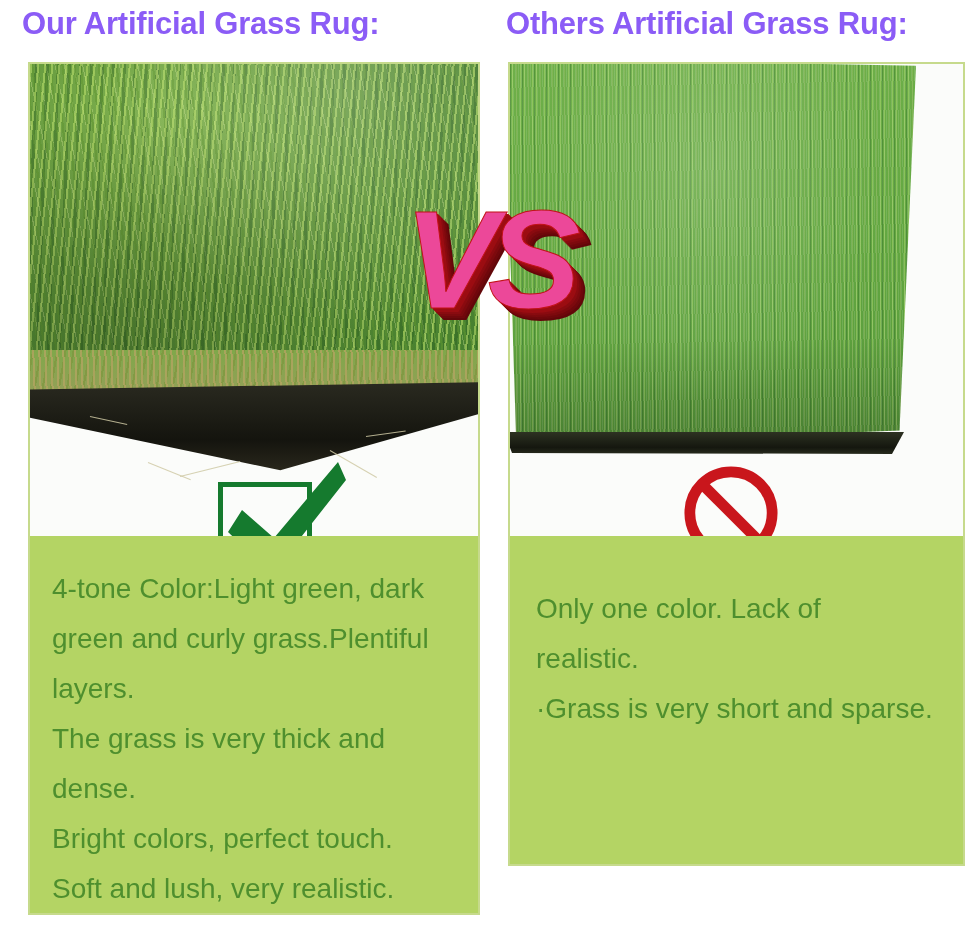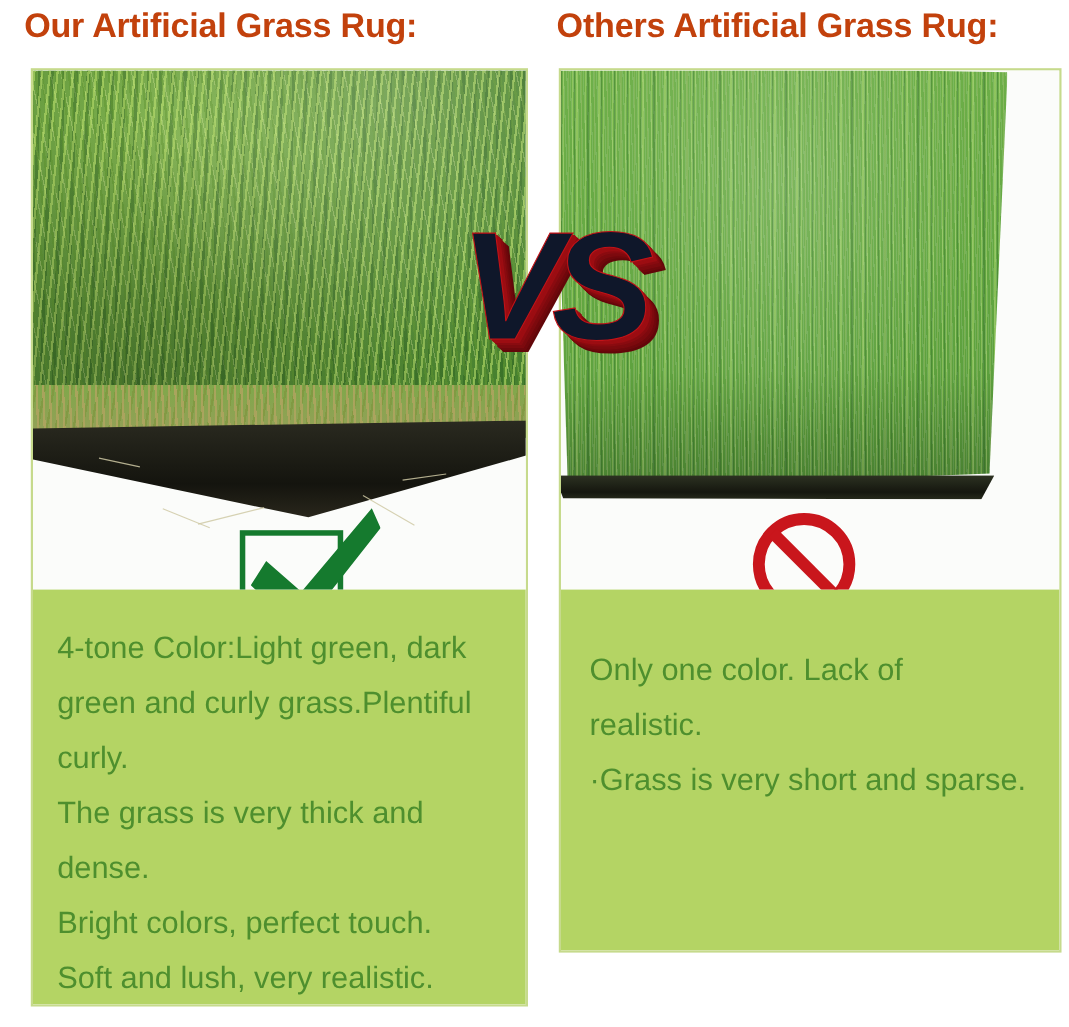--- a/index.html
+++ b/index.html
@@ -16,21 +16,21 @@
   
   .headings {
     display: flex;
     width: 972px;
     height: 62px;
     align-items: flex-start;
   }
   .heading {
     font-size: 31px;
     font-weight: bold;
-    color: #c2410c;
+    color: #8b5cf6;
     letter-spacing: -0.2px;
     white-space: nowrap;
     padding-top: 6px;
   }
   .heading-left  { width: 486px; padding-left: 22px; }
   .heading-right { width: 486px; padding-left: 20px; }
 
   
   .panels {
     position: relative;
@@ -170,28 +170,28 @@
     left: 10px; top: 0;
     width: 118px; height: 118px;
   }
 
   
   .no-sign { position: absolute; width: 98px; height: 98px; }
 
   
   .vs {
     position: absolute;
-    left: 418px;
+    left: 404px;
     top: 128px;
     z-index: 20;
     font-size: 140px;
     font-weight: bold;
     font-style: italic;
     font-family: "Liberation Sans", sans-serif;
-    color: #0f172a;
+    color: #ec4899;
     letter-spacing: -10px;
     line-height: 1;
     text-shadow:
        2px 2px 0 #9c0d12,  3px 3px 0 #9c0d12,  4px 4px 0 #9c0d12,
        5px 5px 0 #8a0b10,  6px 6px 0 #8a0b10,  7px 7px 0 #7d0a0e,
        8px 8px 0 #7d0a0e,  9px 9px 0 #70080c, 10px 10px 0 #70080c,
       11px 11px 0 #63070a, 12px 12px 0 #63070a;
     -webkit-text-stroke: 1px #c21217;
     white-space: nowrap;
   }
@@ -241,21 +241,21 @@
         <div class="tick-box"></div>
         <svg class="tick-mark" viewBox="0 0 118 118">
           <polygon points="110,4 118,22 44,116 0,74 14,52 46,80" fill="#157a2e"></polygon>
         </svg>
       </div>
     </div>
 
     <div class="caption">
       <div class="caption-line">4-tone Color:Light green, dark</div>
       <div class="caption-line">green and curly grass.Plentiful</div>
-      <div class="caption-line">curly.</div>
+      <div class="caption-line">layers.</div>
       <div class="caption-line">The grass is very thick and</div>
       <div class="caption-line">dense.</div>
       <div class="caption-line">Bright colors, perfect touch.</div>
       <div class="caption-line">Soft and lush, very realistic.</div>
     </div>
   </div>
 
   <div class="panel panel-right">
 
     <div class="photo">

